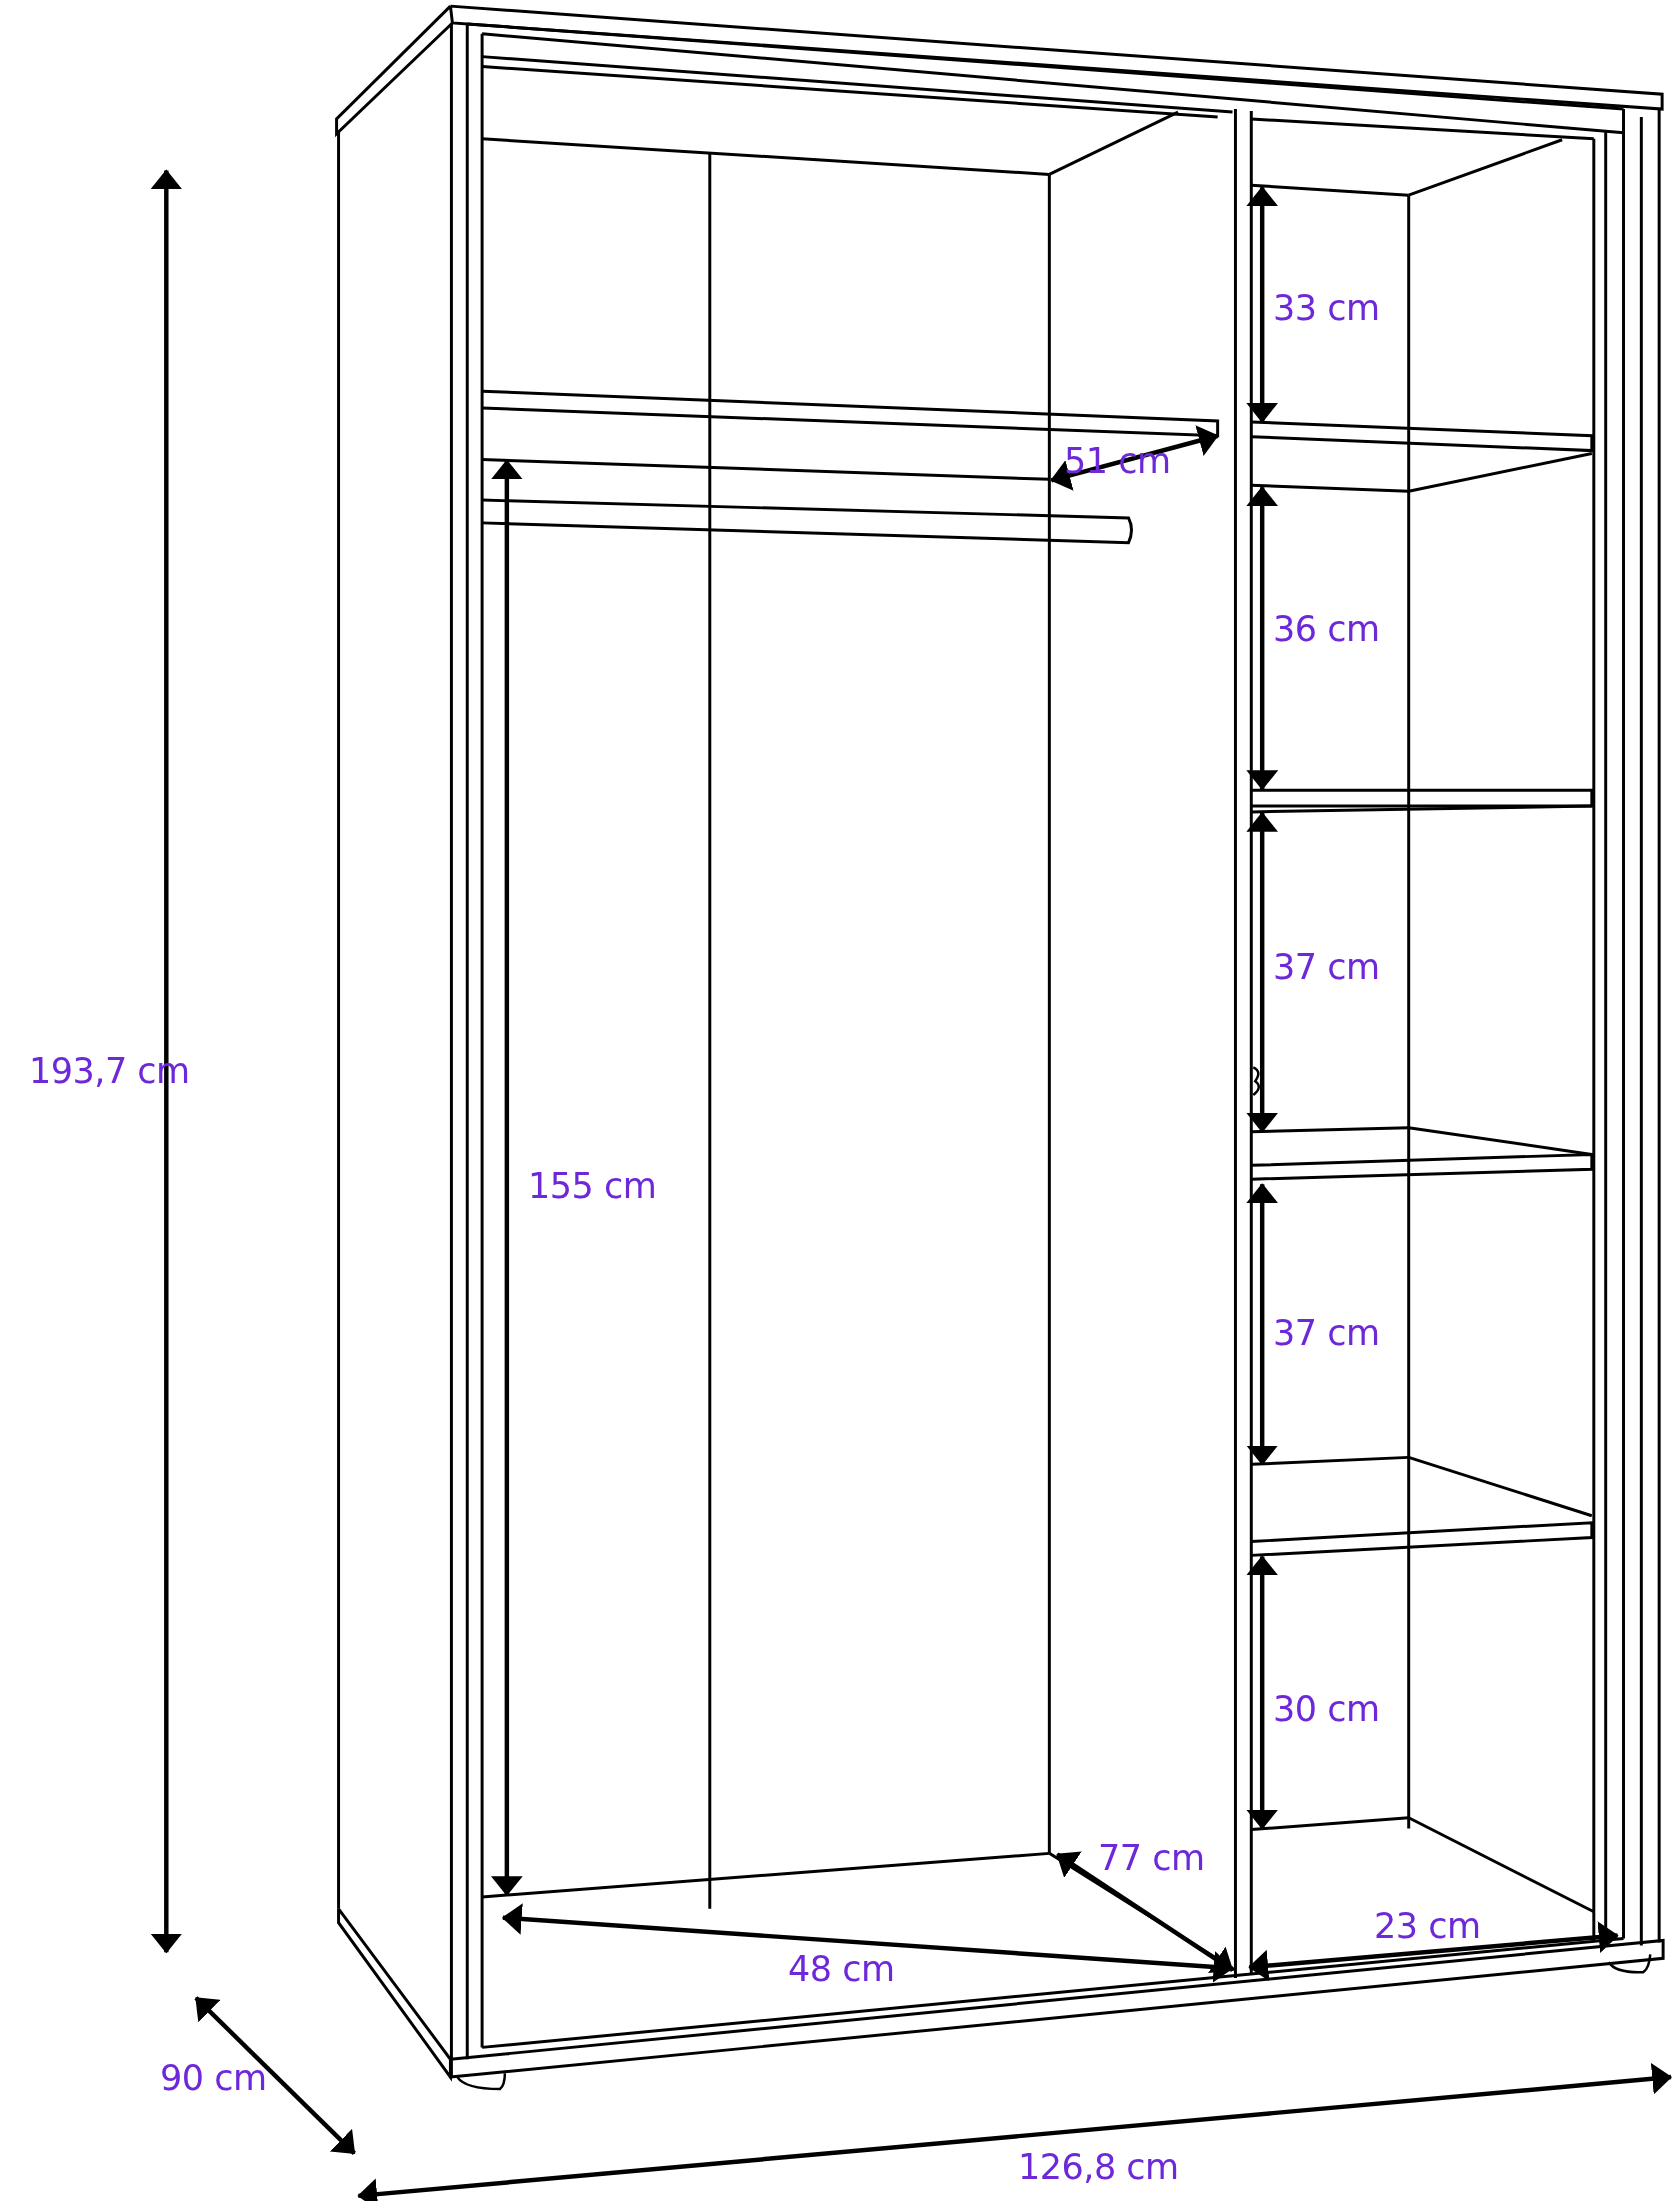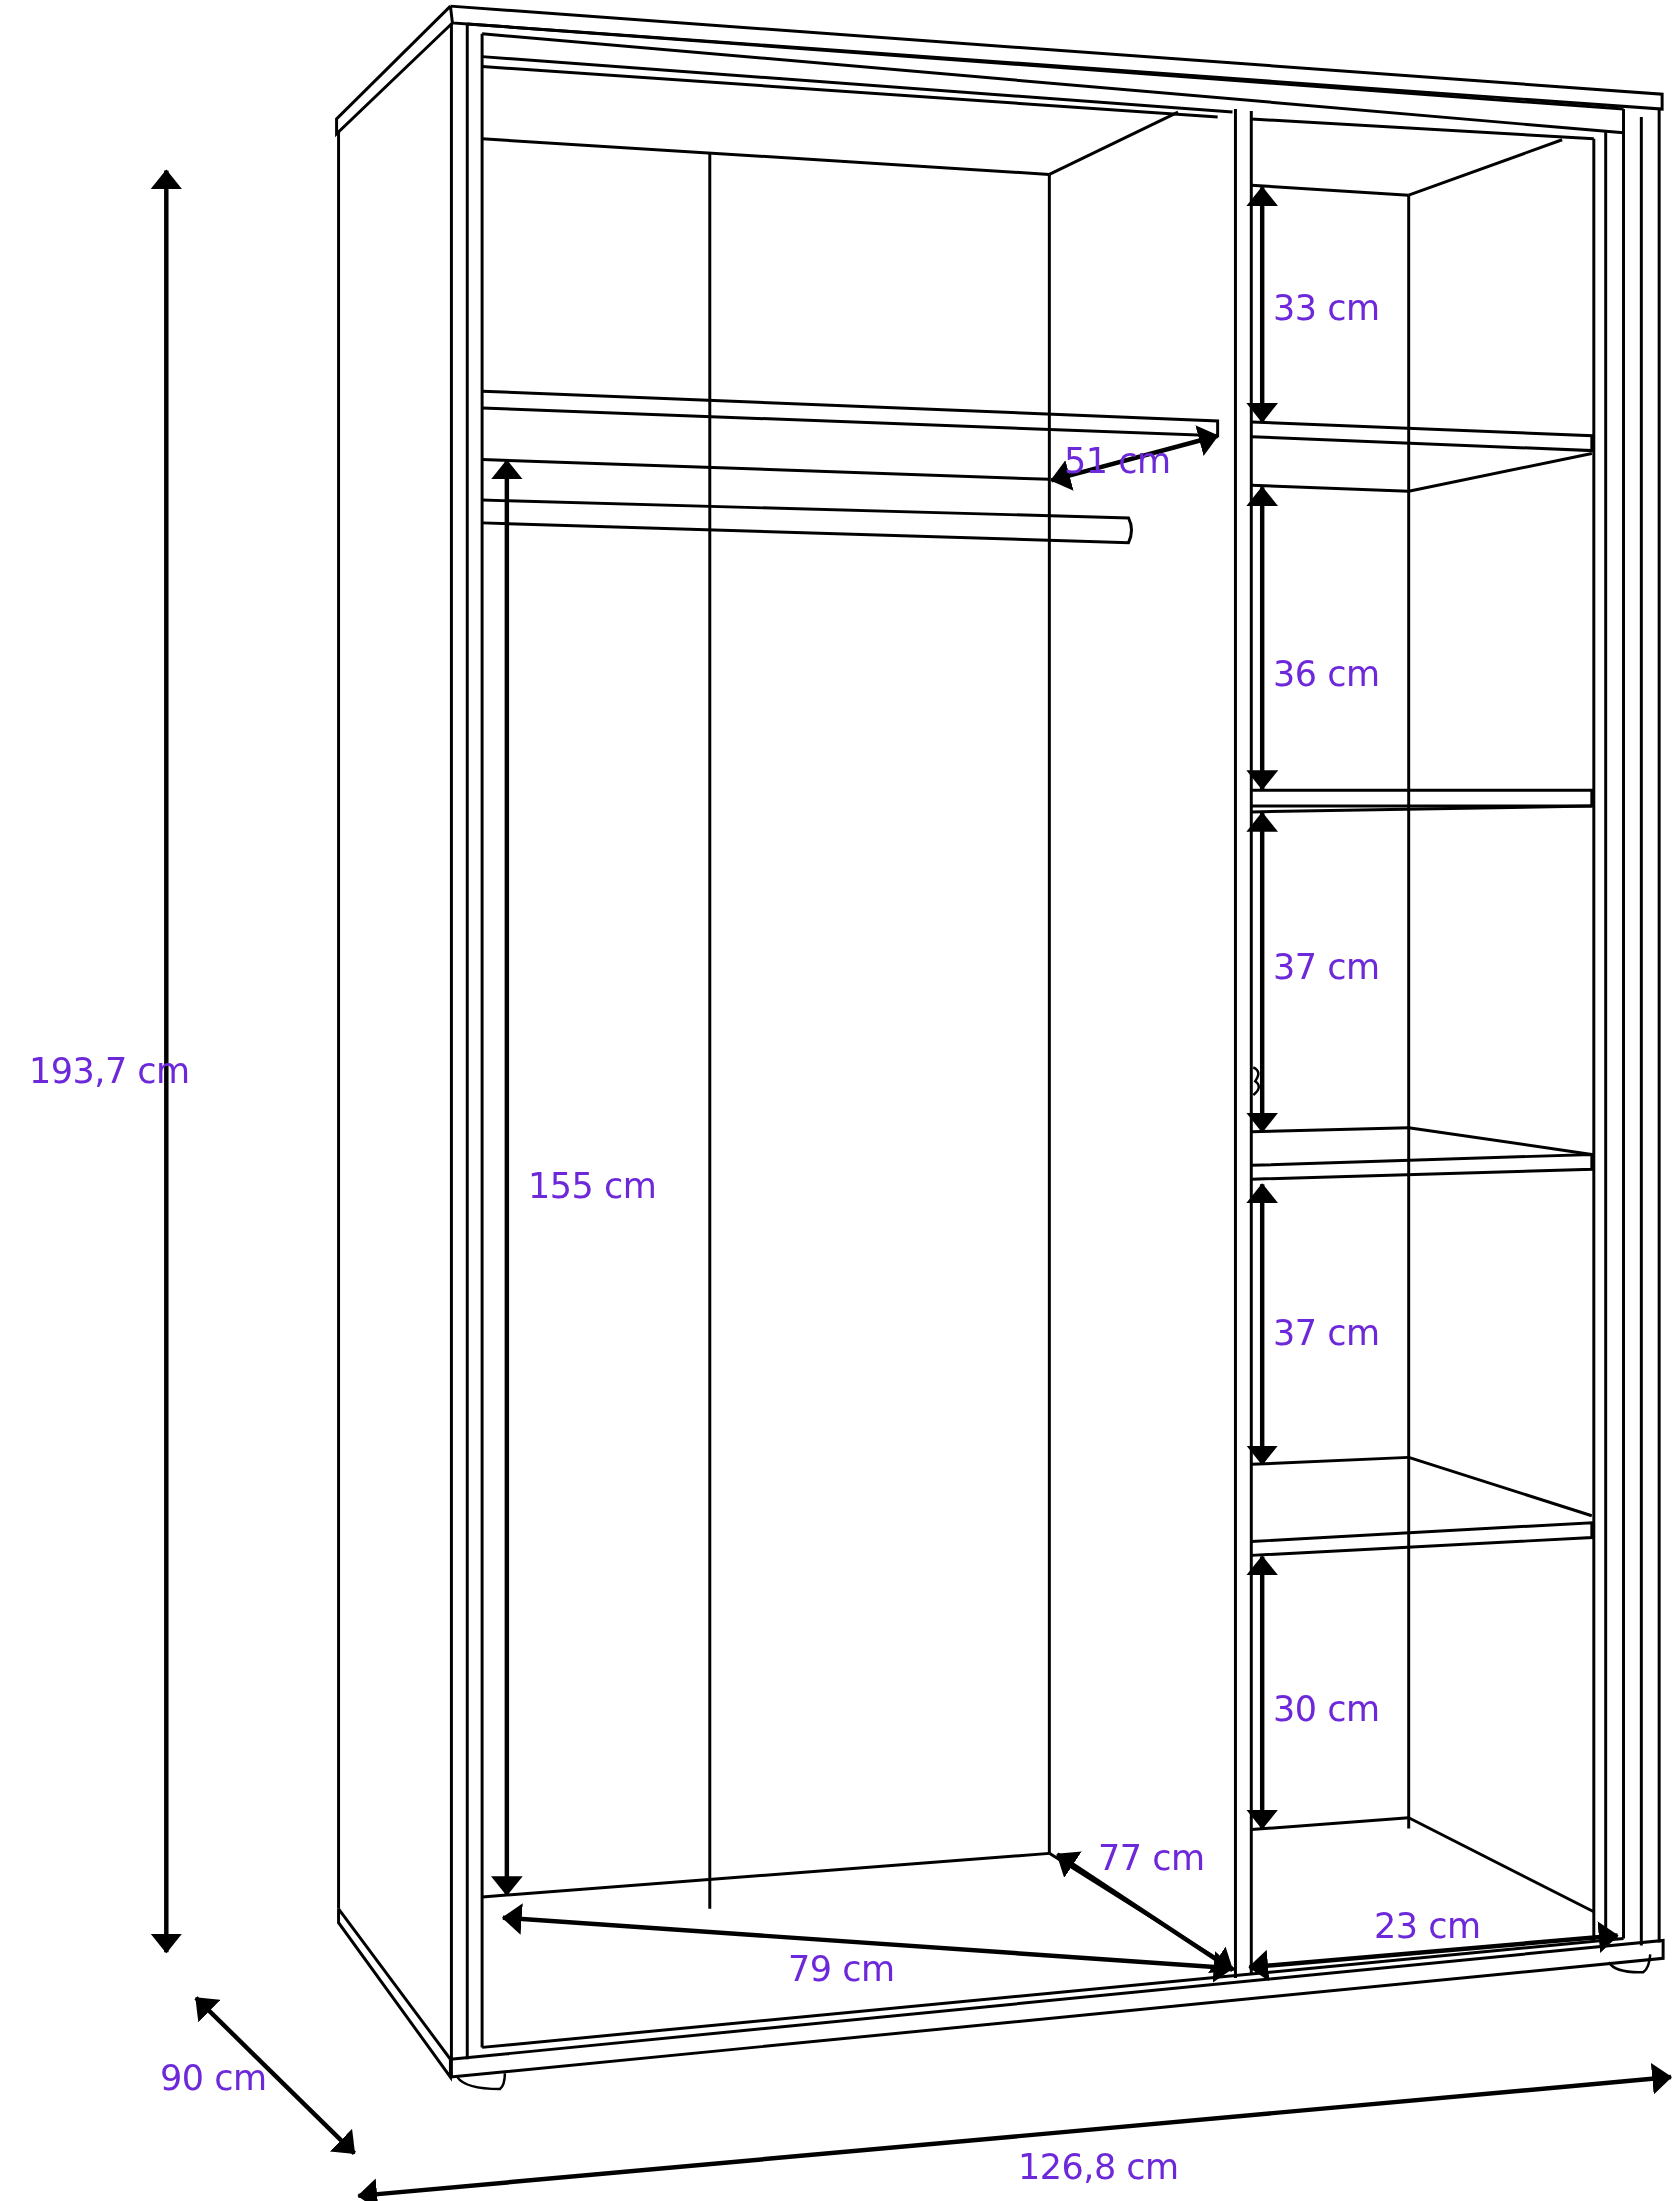--- a/index.html
+++ b/index.html
@@ -125,20 +125,20 @@
     <line class="dim" x1="1275" y1="1572" x2="1275" y2="1847" marker-start="url(#ah)" marker-end="url(#ah)"></line>
   </g>
 </svg>
 
 <div class="label" style="left:0px;top:1054px;padding-left:29px;">193,7 cm</div>
 <div class="label" style="left:1018px;top:2150px;">126,8 cm</div>
 <div class="label" style="left:160px;top:2061px;">90 cm</div>
 <div class="label" style="left:528px;top:1169px;">155 cm</div>
 <div class="label" style="left:1064px;top:444px;">51 cm</div>
 <div class="label" style="left:1098px;top:1841px;">77 cm</div>
-<div class="label" style="left:788px;top:1952px;">79 cm</div>
+<div class="label" style="left:788px;top:1952px;">48 cm</div>
 <div class="label" style="left:1374px;top:1909px;">23 cm</div>
 <div class="label" style="left:1273px;top:291px;">33 cm</div>
-<div class="label" style="left:1273px;top:657px;">36 cm</div>
+<div class="label" style="left:1273px;top:612px;">36 cm</div>
 <div class="label" style="left:1273px;top:950px;">37 cm</div>
 <div class="label" style="left:1273px;top:1316px;">37 cm</div>
 <div class="label" style="left:1273px;top:1692px;">30 cm</div>
 
 
 </body></html>

